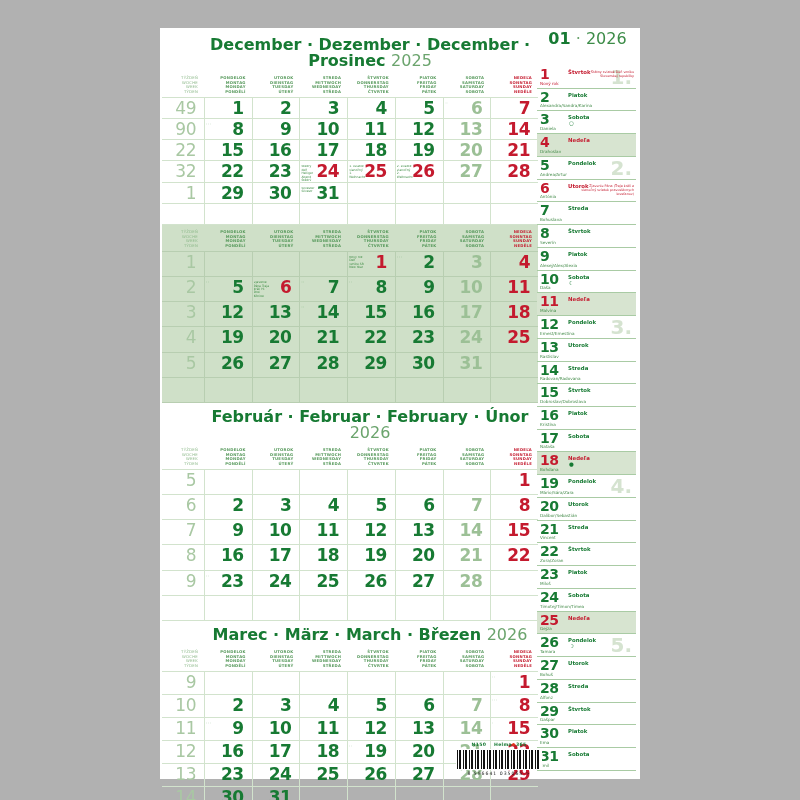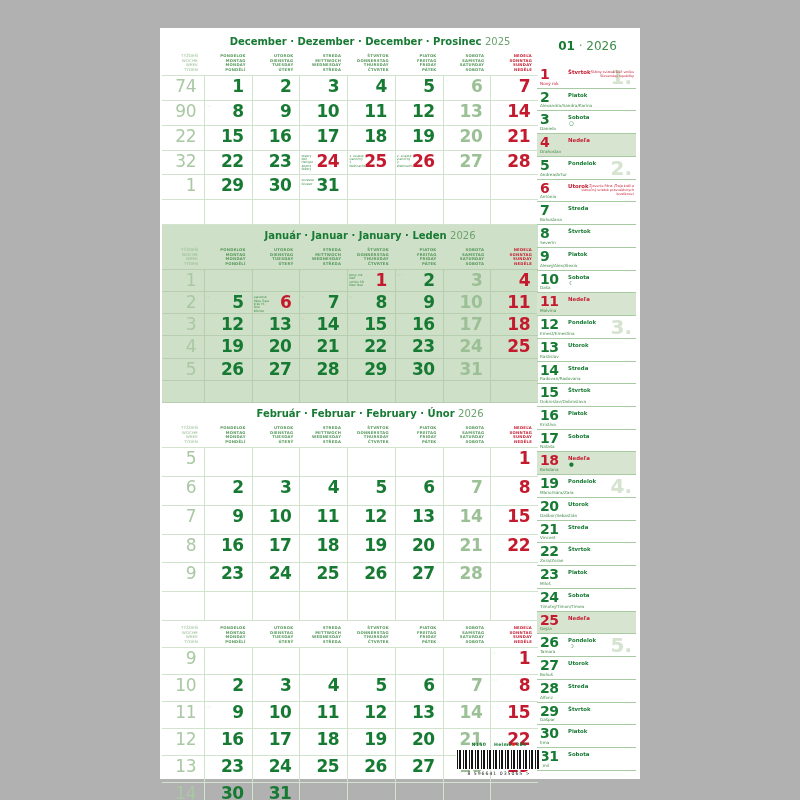--- a/index.html
+++ b/index.html
@@ -13,21 +13,21 @@
 
   
   .months{position:absolute;left:2px;top:0;width:376px;height:751px;}
   .month{display:flex;flex-direction:column;position:relative;}
   .month.m0{height:197px;}
   .month.m1{height:178px;}
   .month.m2{height:218px;}
   .month.m3{height:189px;}
   .month.highlight{background:#cfe0c8;}
   .m-title{flex:0 0 auto;text-align:center;padding:9px 0 2px 40px;
-    font-size:10px;font-weight:bold;color:#177a33;letter-spacing:0px;line-height:1;}
+    font-size:16px;font-weight:bold;color:#177a33;letter-spacing:0px;line-height:1;}
   .month.m1 .m-title,.month.m2 .m-title,.month.m3 .m-title{padding-top:6px;}
   .m-title .y{color:#6ba46d;font-weight:normal;}
   .m-grid{display:grid;grid-template-columns:42px repeat(7,1fr);}
   .m-head{flex:0 0 auto;height:26px;}
   .hc{font-size:3.8px;line-height:4.6px;font-weight:bold;color:#55985a;
       text-align:right;padding:5px 6px 0 0;white-space:pre-line;letter-spacing:.25px;}
   .hc.week{color:#8db98a;font-weight:normal;}
   .hc.sun{color:#c41a2e;}
   .m-body{flex:1 1 auto;grid-auto-rows:1fr;border-bottom:1px solid #d2e3cd;}
   .c{position:relative;border-top:1px solid #d2e3cd;}
@@ -38,21 +38,21 @@
        font-size:17px;line-height:1;font-weight:bold;letter-spacing:-0.5px;}
   .num.wd{color:#177a33;}
   .num.sat{color:#9cc096;}
   .num.sun,.num.hol{color:#c41a2e;}
   .num.wn{color:#a9c8a3;font-weight:normal;}
   .note{position:absolute;left:1px;top:4px;width:16px;max-height:16px;overflow:hidden;
         font-size:3px;line-height:3.4px;color:#3f8d46;text-align:left;}
 
   
   .sidebar{position:absolute;left:377px;top:0;width:101px;height:751px;}
-  .sb-head{text-align:center;padding-top:12px;font-size:12px;line-height:1;}
+  .sb-head{text-align:center;padding-top:3px;font-size:16px;line-height:1;}
   .sb-head .mh{font-weight:bold;color:#177a33;}
   .sb-head .sep{color:#6ba46d;}
   .sb-head .yh{color:#3d8c48;}
   .sb-days{position:absolute;left:0;right:2px;top:38px;bottom:8px;display:flex;flex-direction:column;}
   .sb-row{position:relative;flex:1 1 0;border-bottom:1px solid #a9cba4;}
   .sb-row.sunbg{background:#d7e4d0;}
   .sb-num{position:absolute;left:3px;top:1px;font-size:14px;font-weight:bold;
           color:#177a33;letter-spacing:-0.5px;line-height:1;}
   .sb-row.red .sb-num{color:#c41a2e;}
   .sb-dow{position:absolute;left:31px;top:3px;font-size:5.4px;font-weight:bold;color:#177a33;}
@@ -112,21 +112,21 @@
 SAMSTAG
 SATURDAY
 SOBOTA</div>
           <div class="hc sun">NEDEĽA
 SONNTAG
 SUNDAY
 NEDĚLE</div>
         </div>
         <div class="m-grid m-body">
           <div class="c">
-            <span class="num wn">74</span>
+            <span class="num wn">49</span>
           </div>
           <div class="c">
             <span class="num wd">1</span>
           </div>
           <div class="c">
             <span class="num wd">2</span>
           </div>
           <div class="c">
             <span class="num wd">3</span>
           </div>
@@ -240,21 +240,20 @@
           <div class="c"></div>
           <div class="c"></div>
           <div class="c"></div>
           <div class="c"></div>
           <div class="c"></div>
           <div class="c"></div>
           <div class="c"></div>
         </div>
       </div>
       <div class="month m1 highlight">
-        <div class="m-title"><span class="t">Január · Januar · January · Leden </span><span class="y">2026</span></div>
         <div class="m-grid m-head">
           <div class="hc week">TÝŽDEŇ
 WOCHE
 WEEK
 TÝDEN</div>
           <div class="hc wd">PONDELOK
 MONTAG
 MONDAY
 PONDĚLÍ</div>
           <div class="hc wd">UTOROK
@@ -560,20 +559,21 @@
           <div class="c"></div>
           <div class="c"></div>
           <div class="c"></div>
           <div class="c"></div>
           <div class="c"></div>
           <div class="c"></div>
           <div class="c"></div>
         </div>
       </div>
       <div class="month m3">
+        <div class="m-title"><span class="t">Marec · März · March · Březen </span><span class="y">2026</span></div>
         <div class="m-grid m-head">
           <div class="hc week">TÝŽDEŇ
 WOCHE
 WEEK
 TÝDEN</div>
           <div class="hc wd">PONDELOK
 MONTAG
 MONDAY
 PONDĚLÍ</div>
           <div class="hc wd">UTOROK

